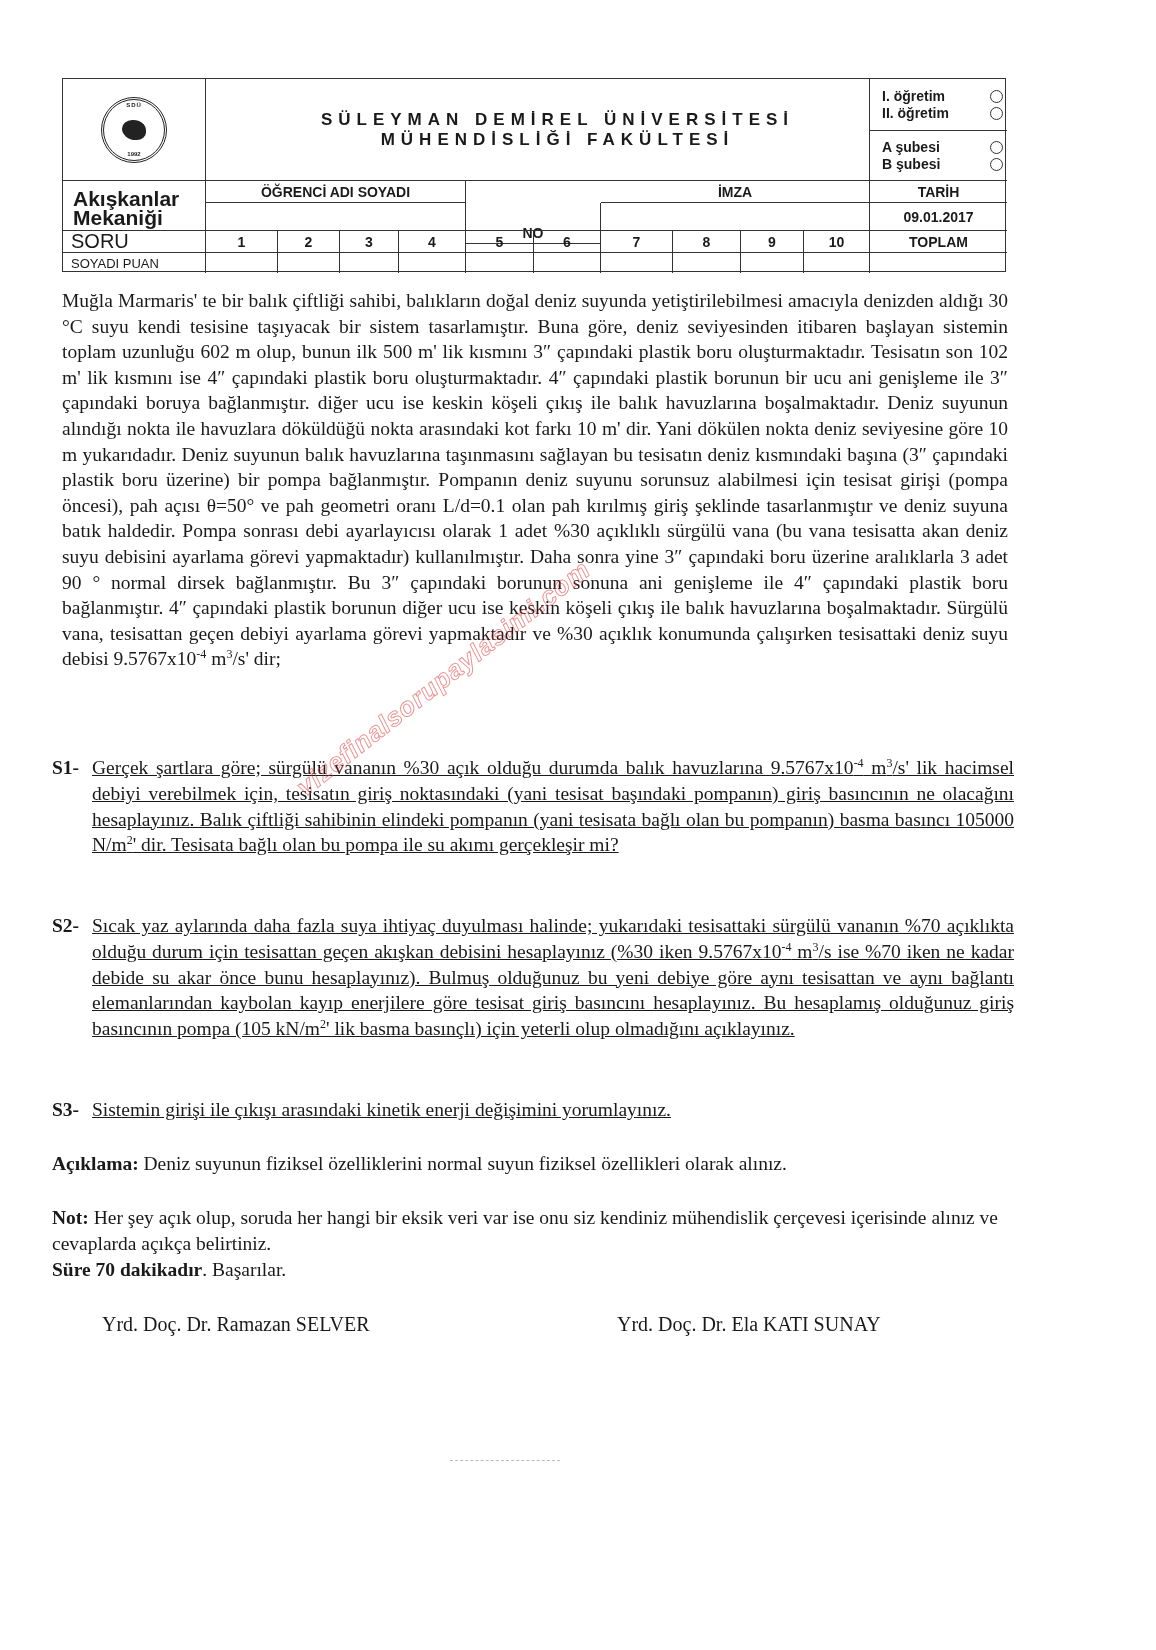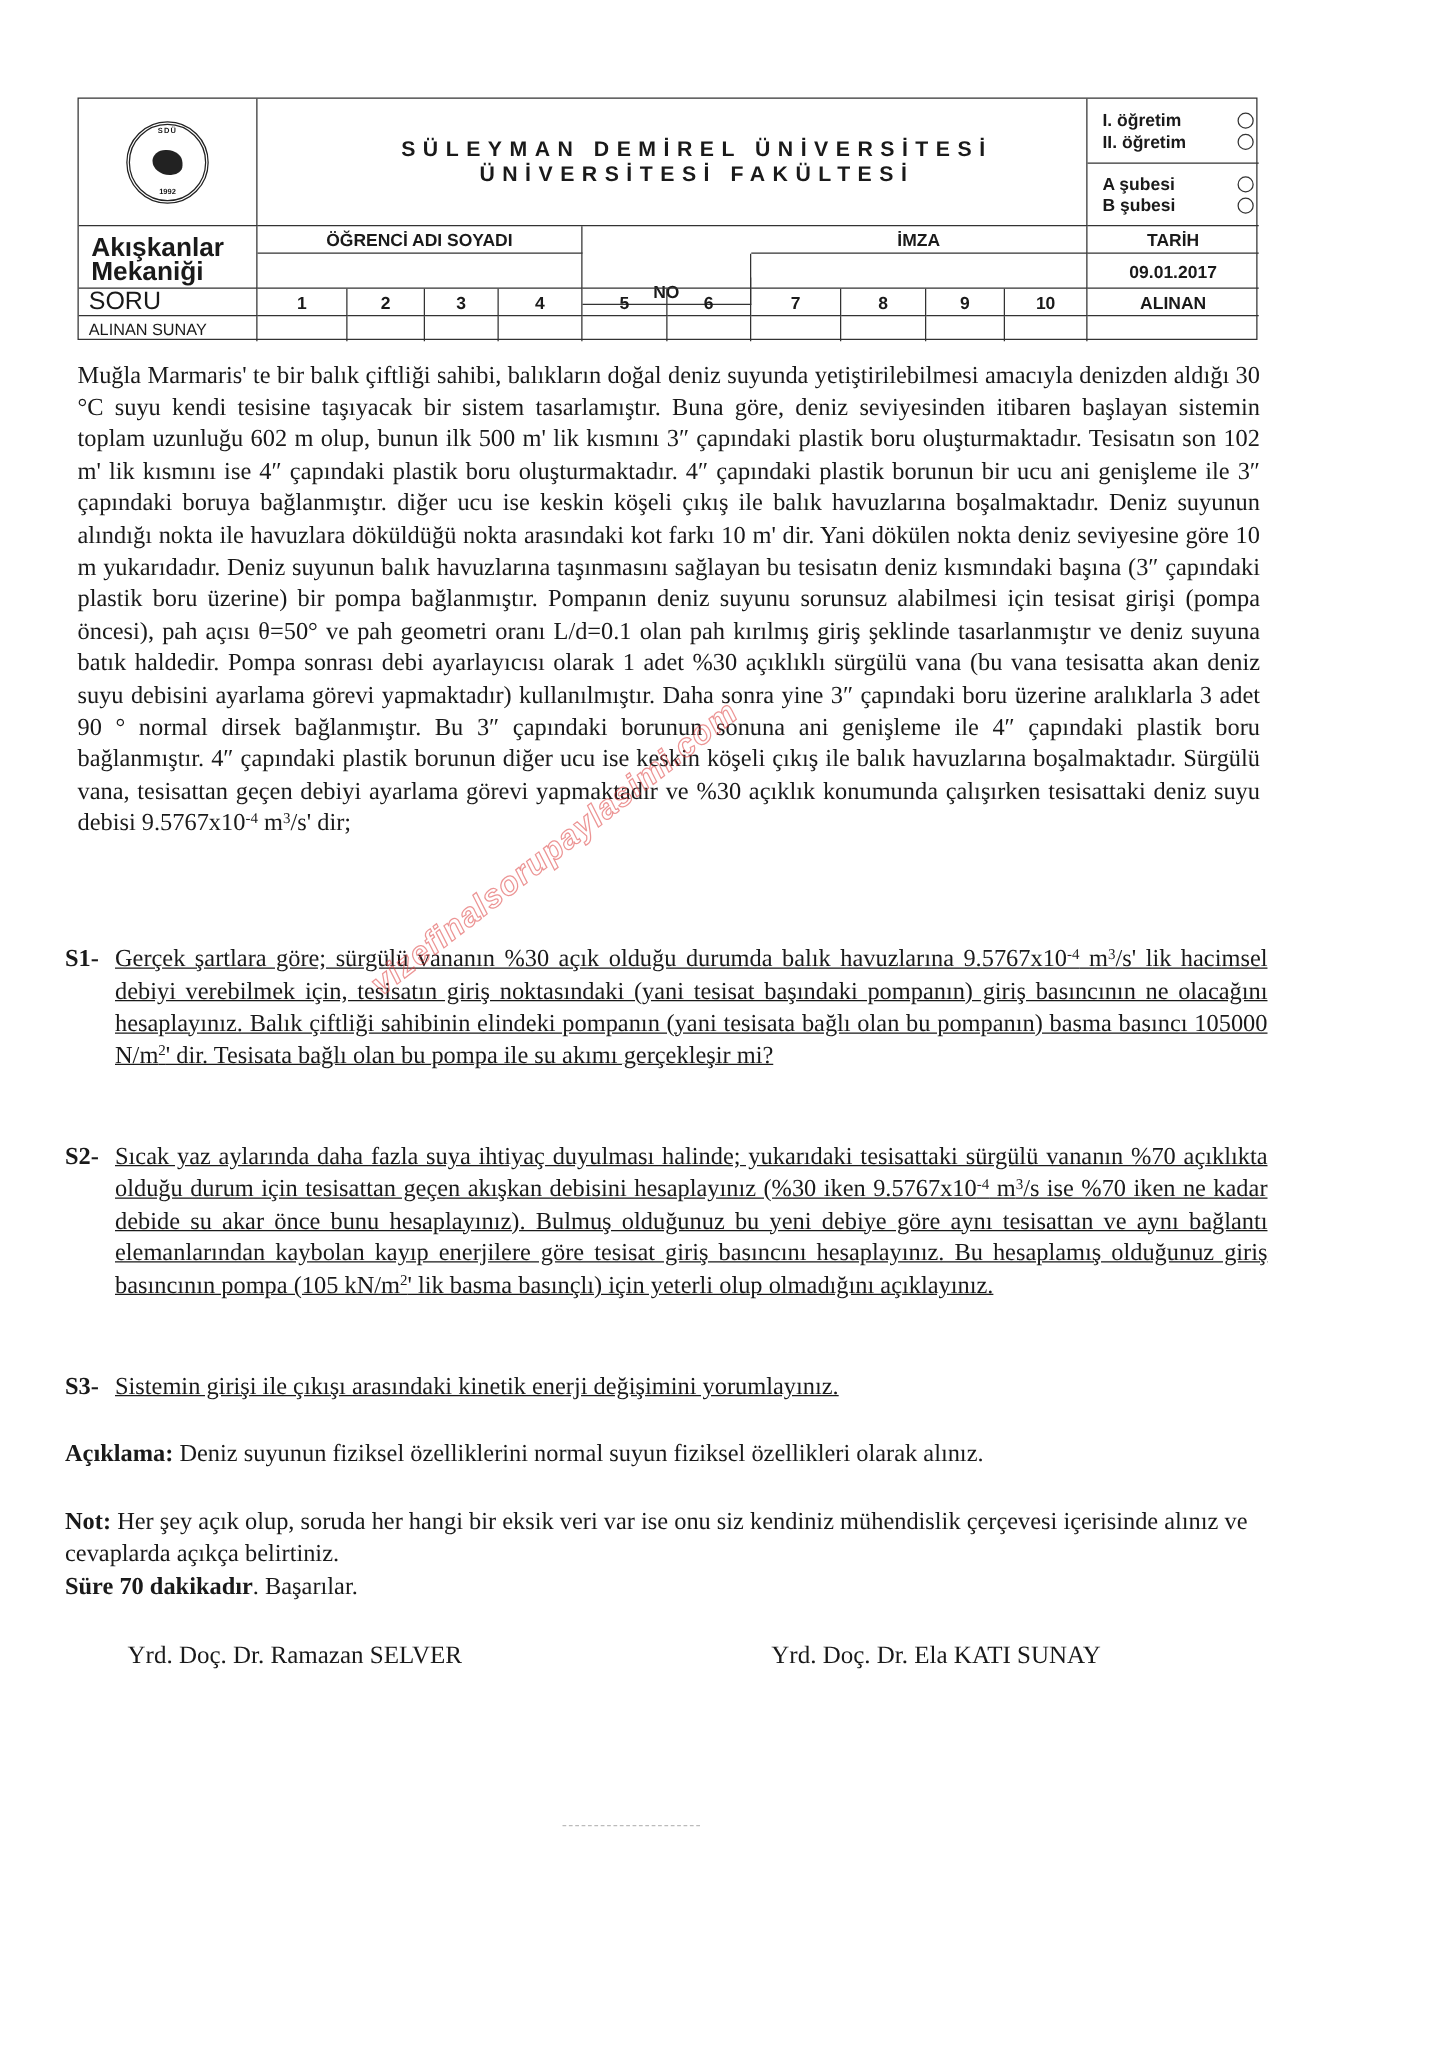--- a/index.html
+++ b/index.html
@@ -61,21 +61,21 @@
 <div class="hdr">
   <div class="cell logo-cell">
     <div class="logo">
       <div class="ring-text">SDÜ</div>
       <div class="rose"></div>
       <div class="year">1992</div>
     </div>
   </div>
   <div class="cell title-cell">
     <div class="title-line">SÜLEYMAN DEMİREL ÜNİVERSİTESİ</div>
-    <div class="title-line">ÜNİVERSİTESİ FAKÜLTESİ</div>
+    <div class="title-line">MÜHENDİSLİĞİ FAKÜLTESİ</div>
   </div>
   <div class="cell opt-cell" style="top:0;height:52px;">
     <div class="opt-row">
       <span>I. öğretim</span>
         <span class="radio"></span>
     </div>
     <div class="opt-row">
       <span>II. öğretim</span>
         <span class="radio"></span>
     </div>
@@ -107,23 +107,23 @@
   <div class="cell h-label score-row1" style="left:143px;width:72px;border-right-width:1px;">1</div>
   <div class="cell h-label score-row1" style="left:215px;width:62px;border-right-width:1px;">2</div>
   <div class="cell h-label score-row1" style="left:277px;width:59px;border-right-width:1px;">3</div>
   <div class="cell h-label score-row1" style="left:336px;width:67px;border-right-width:1.5px;">4</div>
   <div class="cell h-label score-row1" style="left:403px;width:68px;border-right-width:1px;">5</div>
   <div class="cell h-label score-row1" style="left:471px;width:67px;border-right-width:1.5px;">6</div>
   <div class="cell h-label score-row1" style="left:538px;width:72px;border-right-width:1px;">7</div>
   <div class="cell h-label score-row1" style="left:610px;width:68px;border-right-width:1px;">8</div>
   <div class="cell h-label score-row1" style="left:678px;width:63px;border-right-width:1px;">9</div>
   <div class="cell h-label score-row1" style="left:741px;width:66px;border-right-width:1.5px;">10</div>
-  <div class="cell h-label score-row1" style="left:807px;width:137px;">ALINAN</div>
+  <div class="cell h-label score-row1" style="left:807px;width:137px;">TOPLAM</div>
 
-  <div class="cell sleft score-row2" style="left:0;width:143px;border-right-width:1.5px;font-size:13px;">ALINAN SUNAY</div>
+  <div class="cell sleft score-row2" style="left:0;width:143px;border-right-width:1.5px;font-size:13px;">SOYADI PUAN</div>
   <div class="cell score-row2" style="left:143px;width:72px;border-right-width:1px;"></div>
   <div class="cell score-row2" style="left:215px;width:62px;border-right-width:1px;"></div>
   <div class="cell score-row2" style="left:277px;width:59px;border-right-width:1px;"></div>
   <div class="cell score-row2" style="left:336px;width:67px;border-right-width:1.5px;"></div>
   <div class="cell score-row2" style="left:403px;width:68px;border-right-width:1px;"></div>
   <div class="cell score-row2" style="left:471px;width:67px;border-right-width:1.5px;"></div>
   <div class="cell score-row2" style="left:538px;width:72px;border-right-width:1px;"></div>
   <div class="cell score-row2" style="left:610px;width:68px;border-right-width:1px;"></div>
   <div class="cell score-row2" style="left:678px;width:63px;border-right-width:1px;"></div>
   <div class="cell score-row2" style="left:741px;width:66px;border-right-width:1.5px;"></div>

